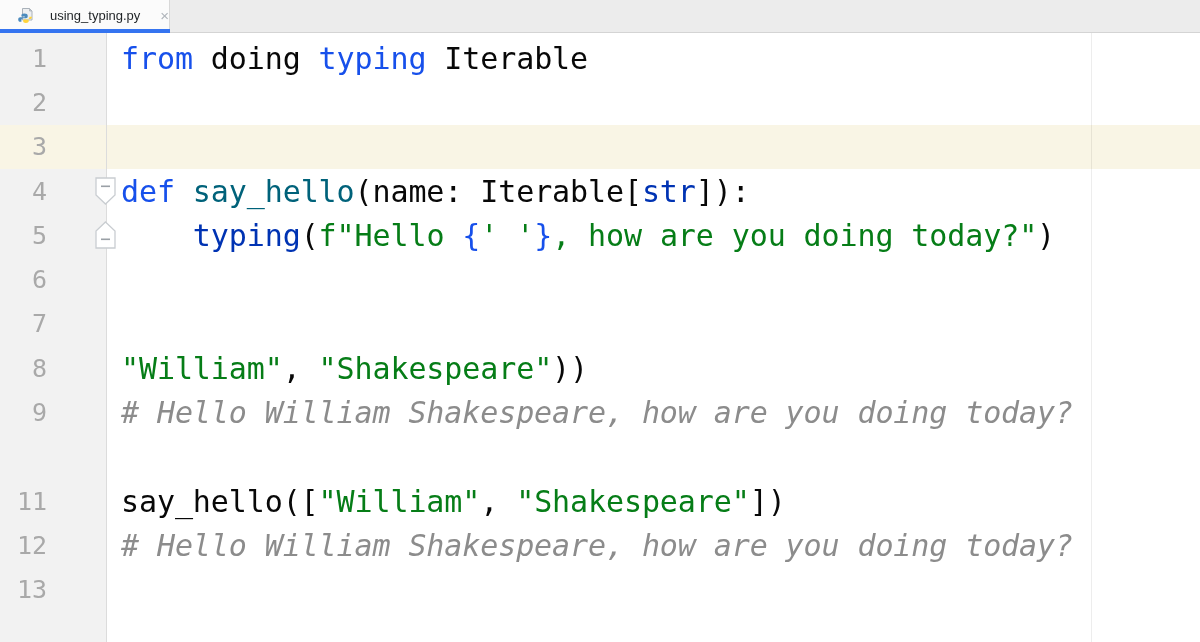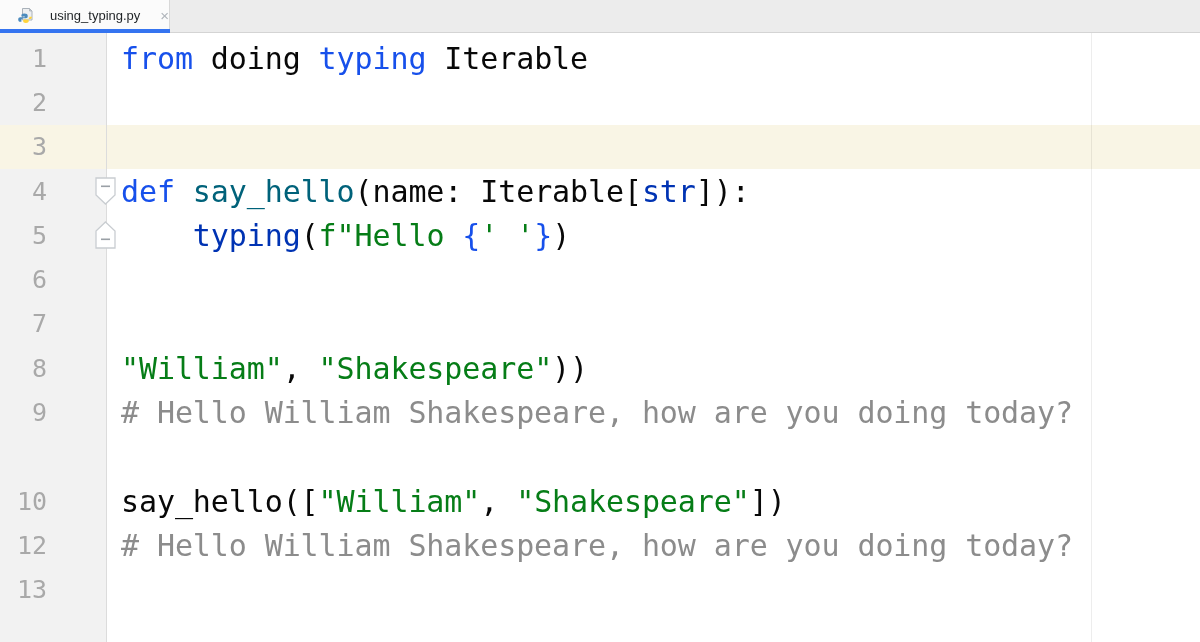--- a/index.html
+++ b/index.html
@@ -45,21 +45,21 @@
     color:var(--line_number_gray);}
   .code{flex:1;display:flex;align-items:center;padding-left:14px;white-space:pre;
     font-family:"DejaVu Sans Mono",monospace;font-size:30px;letter-spacing:-0.1px;
     color:var(--code_black);}
 
   .tk-kw{color:var(--keyword_blue);}
   .tk-builtin{color:var(--builtin_blue);text-align:right;}
   .tk-func{color:var(--function_teal);}
   .tk-str{color:var(--string_green);}
   .tk-brace{color:var(--keyword_blue);}
-  .tk-comment{color:var(--comment_gray);}
+  .tk-comment{color:var(--comment_gray);font-style:italic;}
   .tk-plain{color:var(--code_black);}
 
   .fold-marker{position:absolute;left:95px;width:21px;height:28px;z-index:6;cursor:pointer;}
   .fold-start{top:144px;}
   .fold-end{top:188px;}
 </style>
 </head>
 <body>
 
 <div class="tabbar">
@@ -93,21 +93,21 @@
       <div class="row hl">
         <div class="gut">3</div>
         <div class="code"></div>
       </div>
       <div class="row">
         <div class="gut">4</div>
         <div class="code"><span class="tk-kw">def</span><span class="tk-plain"> </span><span class="tk-func">say_hello</span><span class="tk-plain">(name: Iterable[</span><span class="tk-builtin">str</span><span class="tk-plain">]):</span></div>
       </div>
       <div class="row">
         <div class="gut">5</div>
-        <div class="code"><span class="tk-plain">    </span><span class="tk-builtin">typing</span><span class="tk-plain">(</span><span class="tk-str">f"Hello </span><span class="tk-brace">{</span><span class="tk-str">' '</span><span class="tk-brace">}</span><span class="tk-plain">)</span></div>
+        <div class="code"><span class="tk-plain">    </span><span class="tk-builtin">typing</span><span class="tk-plain">(</span><span class="tk-str">f"Hello </span><span class="tk-brace">{</span><span class="tk-str">' '</span><span class="tk-brace">}</span><span class="tk-str">, how are you doing today?"</span><span class="tk-plain">)</span></div>
       </div>
       <div class="row">
         <div class="gut">6</div>
         <div class="code"></div>
       </div>
       <div class="row">
         <div class="gut">7</div>
         <div class="code"></div>
       </div>
       <div class="row">
@@ -115,21 +115,21 @@
         <div class="code"><span class="tk-str">"William"</span><span class="tk-plain">, </span><span class="tk-str">"Shakespeare"</span><span class="tk-plain">))</span></div>
       </div>
       <div class="row">
         <div class="gut">9</div>
         <div class="code"><span class="tk-comment"># Hello William Shakespeare, how are you doing today?</span></div>
       </div>
       <div class="row">
         <div class="code"></div>
       </div>
       <div class="row">
-        <div class="gut">10</div>
+        <div class="gut">11</div>
         <div class="code"><span class="tk-plain">say_hello([</span><span class="tk-str">"William"</span><span class="tk-plain">, </span><span class="tk-str">"Shakespeare"</span><span class="tk-plain">])</span></div>
       </div>
       <div class="row">
         <div class="gut">12</div>
         <div class="code"><span class="tk-comment"># Hello William Shakespeare, how are you doing today?</span></div>
       </div>
       <div class="row">
         <div class="gut">13</div>
         <div class="code"></div>
       </div>

